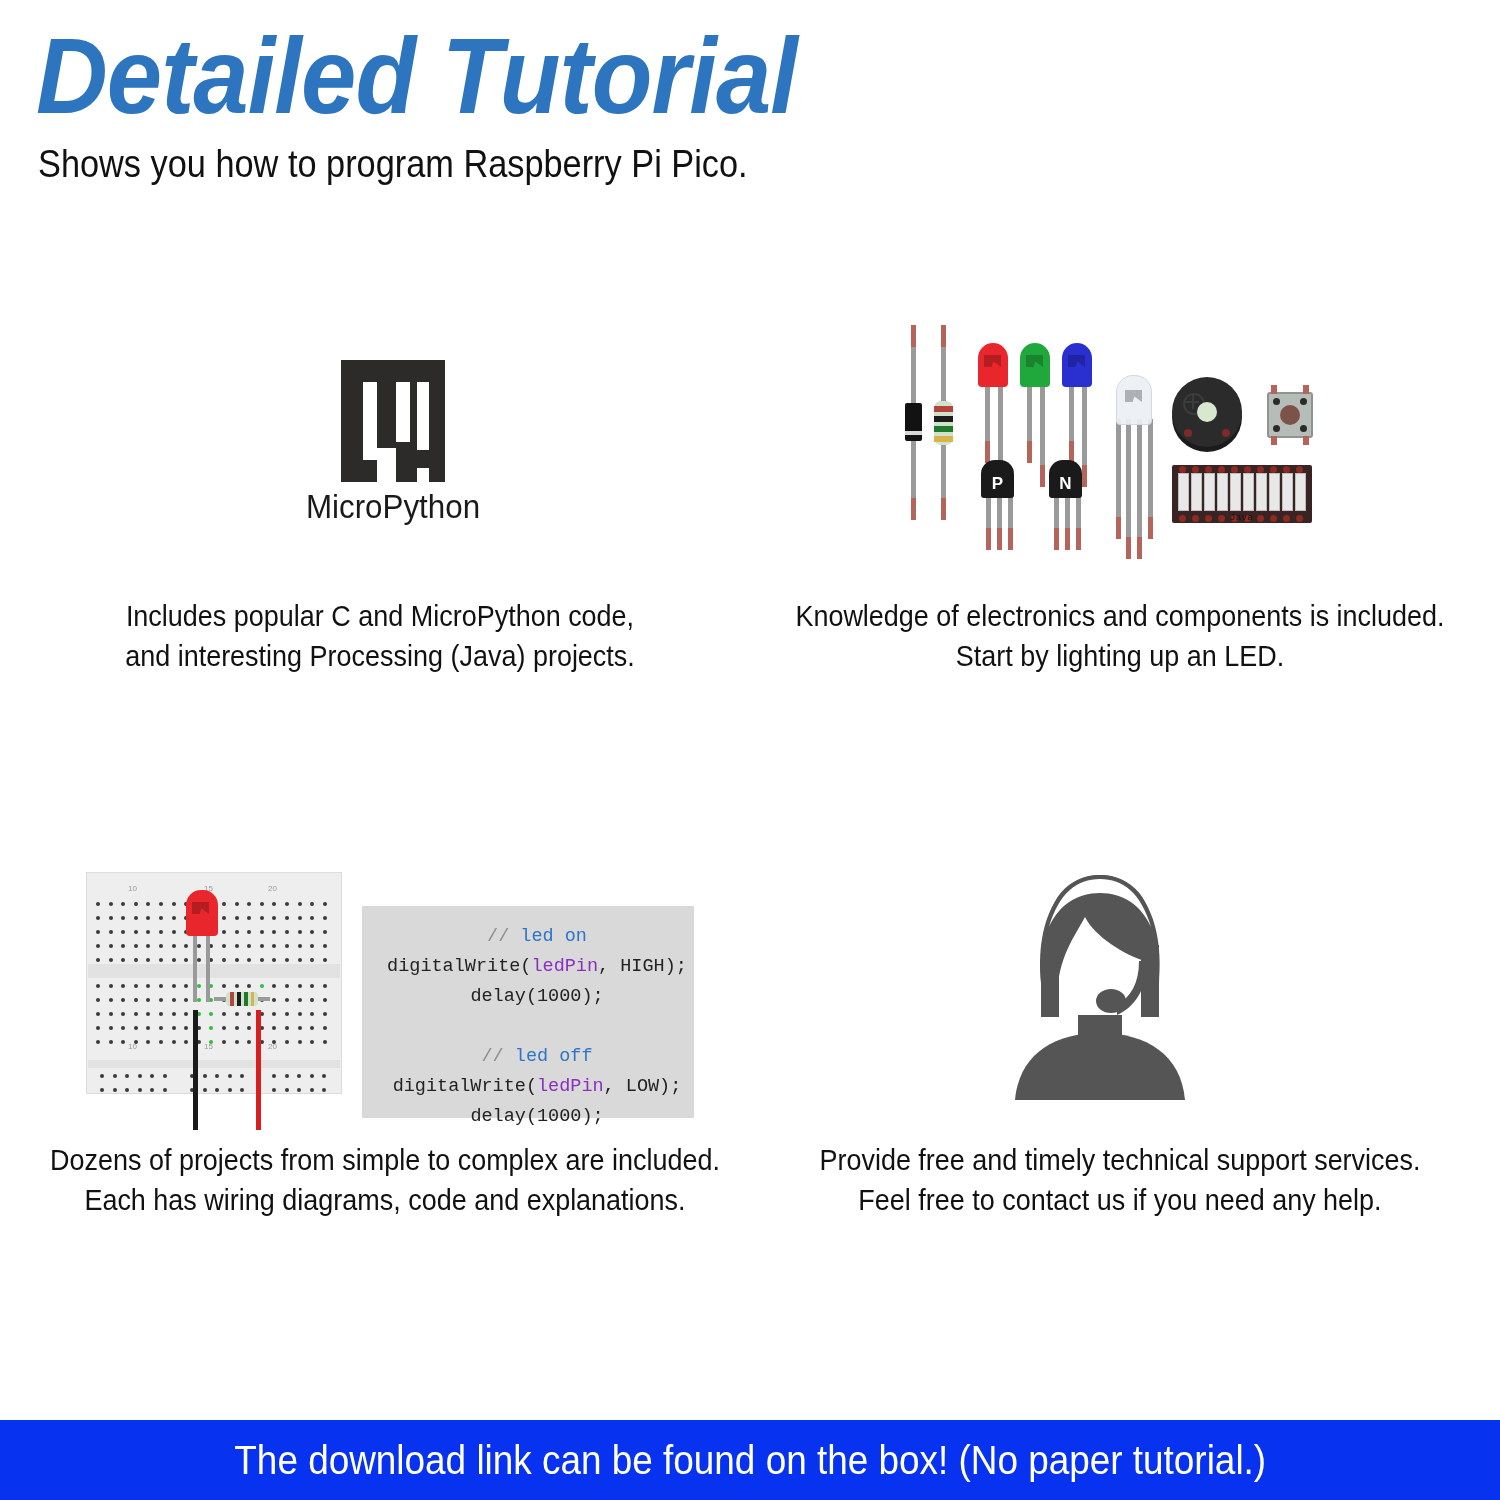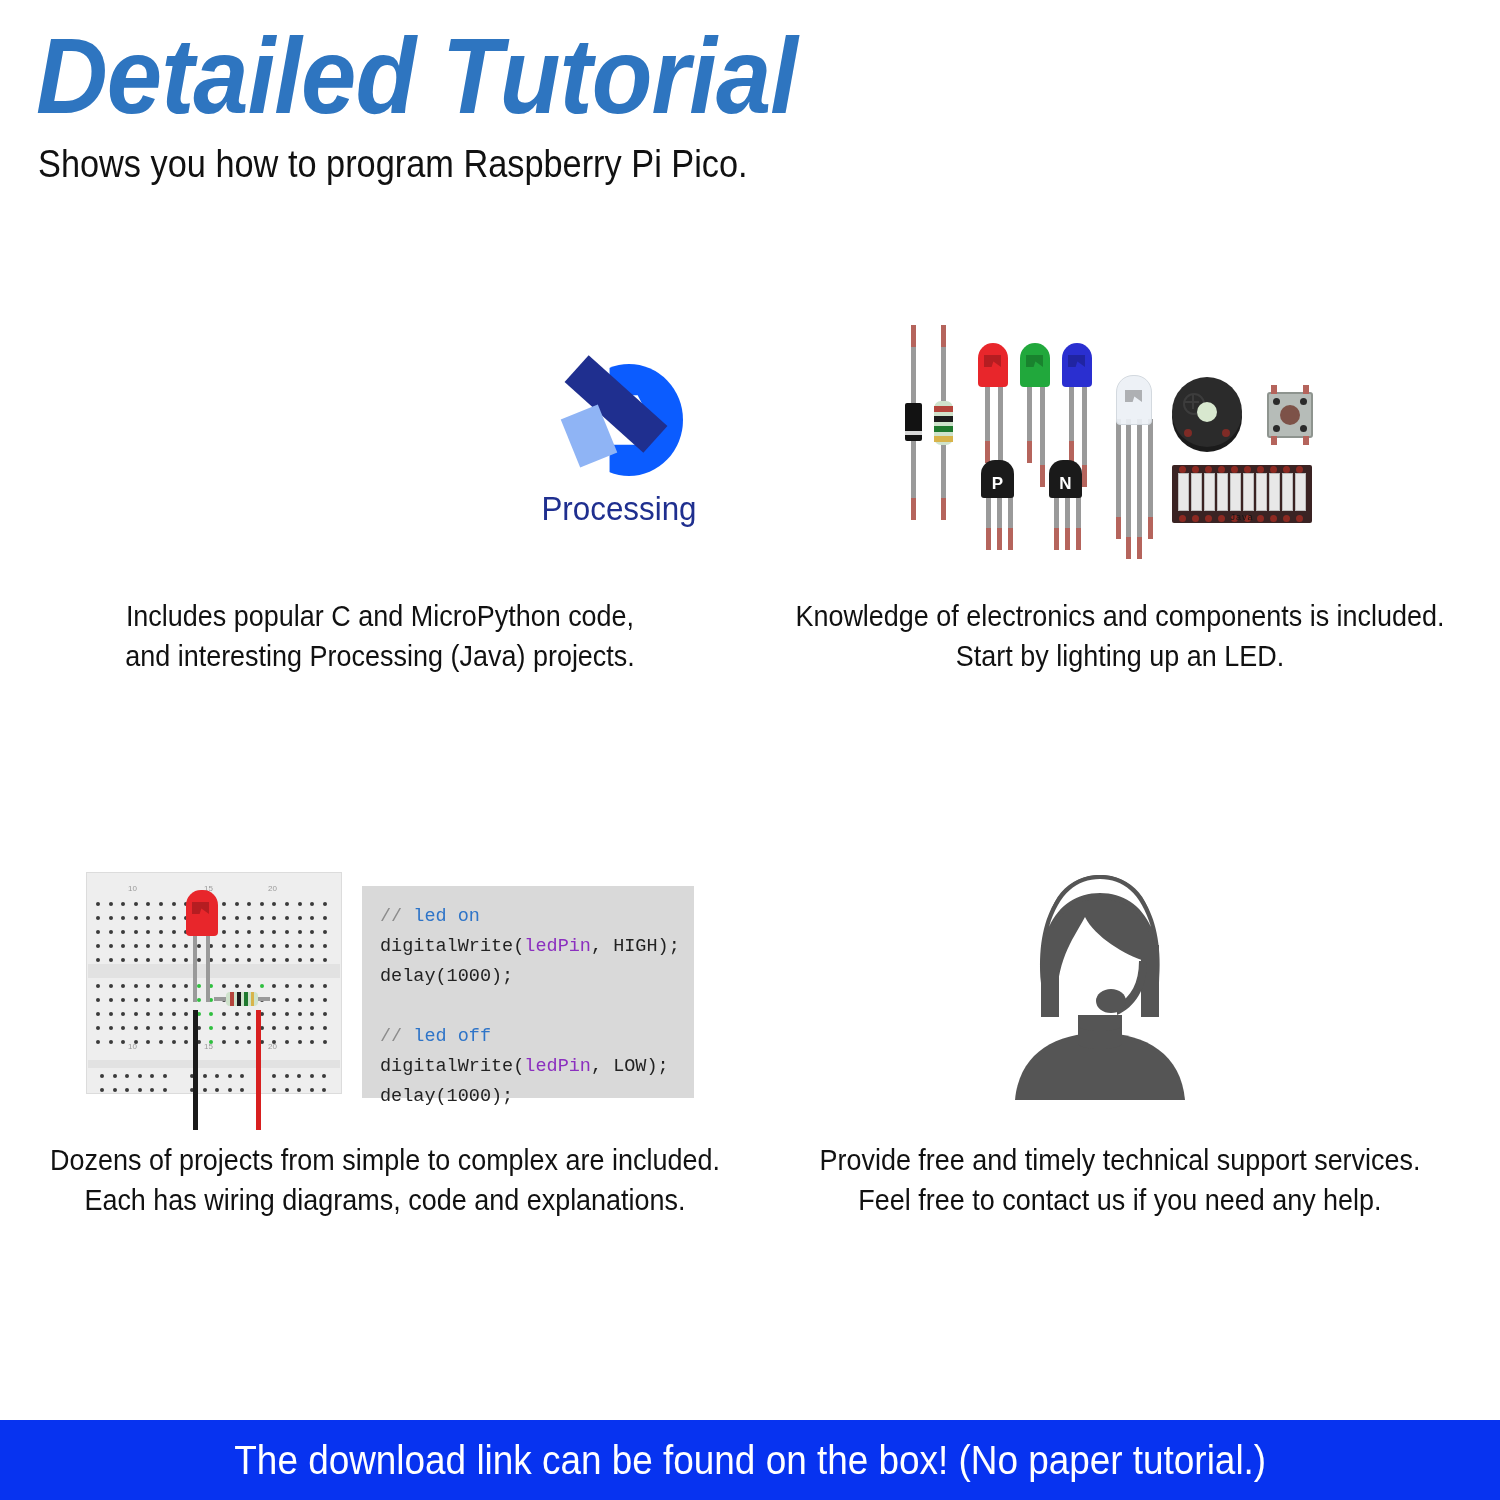--- a/index.html
+++ b/index.html
@@ -328,31 +328,32 @@
     font-size: 8px;
     color: #9a9a9a;
     font-family: "Liberation Sans", sans-serif;
   }
   .bb-wire { position: absolute; width: 5px; }
 
   
   #code-block {
     position: absolute;
     left: 362px;
-    top: 886px;
+    top: 906px;
     width: 332px;
     height: 212px;
     background: #d9d9d9;
     padding: 16px 0 0 18px;
     box-sizing: border-box;
     font-family: "Liberation Mono", monospace;
     font-size: 18.5px;
     line-height: 1.62;
     color: #222222;
     white-space: pre;
+    text-align: center;
   }
   .cmt-slash { color: #8c8c8c; }
   .cmt-text  { color: #2e74c8; }
   .ident     { color: #8b2fbf; }
 
   
   #support-art {
     position: absolute;
     left: 975px;
     top: 865px;
@@ -384,29 +385,31 @@
 <body>
 
 <div id="header">
   <div id="page-title" style="color: rgb(46, 117, 192);">Detailed Tutorial</div>
   <div id="page-subtitle">Shows you how to program Raspberry Pi Pico.</div>
 </div>
 
 <div id="logos-row">
 
 
-
-  <div class="logo-block" style="left:424px; top:0px; width:200px;">
-    <div class="proc-mark">
-      <div class="arc"></div>
-      <div class="bar"></div>
-      <div class="sq"></div>
-    </div>
-    <div class="logo-caption" style="color:#1f2f8f;">Processing</div>
-  </div>
+  <div class="logo-block" style="left:198px; top:2px; width:200px;">
+    <div class="mpy-mark">
+      <div class="slot" style="left:22px; top:22px; width:14px; height:78px;"></div>
+      <div class="slot" style="left:55px; top:22px; width:14px; height:60px;"></div>
+      <div class="slot" style="left:36px; top:88px; width:19px; height:34px;"></div>
+      <div class="slot" style="left:76px; top:22px; width:12px; height:68px;"></div>
+      <div class="slot" style="left:76px; top:108px; width:12px; height:14px;"></div>
+    </div>
+    <div class="logo-caption">MicroPython</div>
+  </div>
+
 </div>
 
 <div class="quad caption" style="left:0px; top:596px; width:760px;">
   <div>Includes popular C and MicroPython code,</div>
   <div>and interesting Processing (Java) projects.</div>
 </div>
 
 <div id="components-art">
 
   <div class="comp" style="left:20px; top:0px; width:8px; height:195px;">

